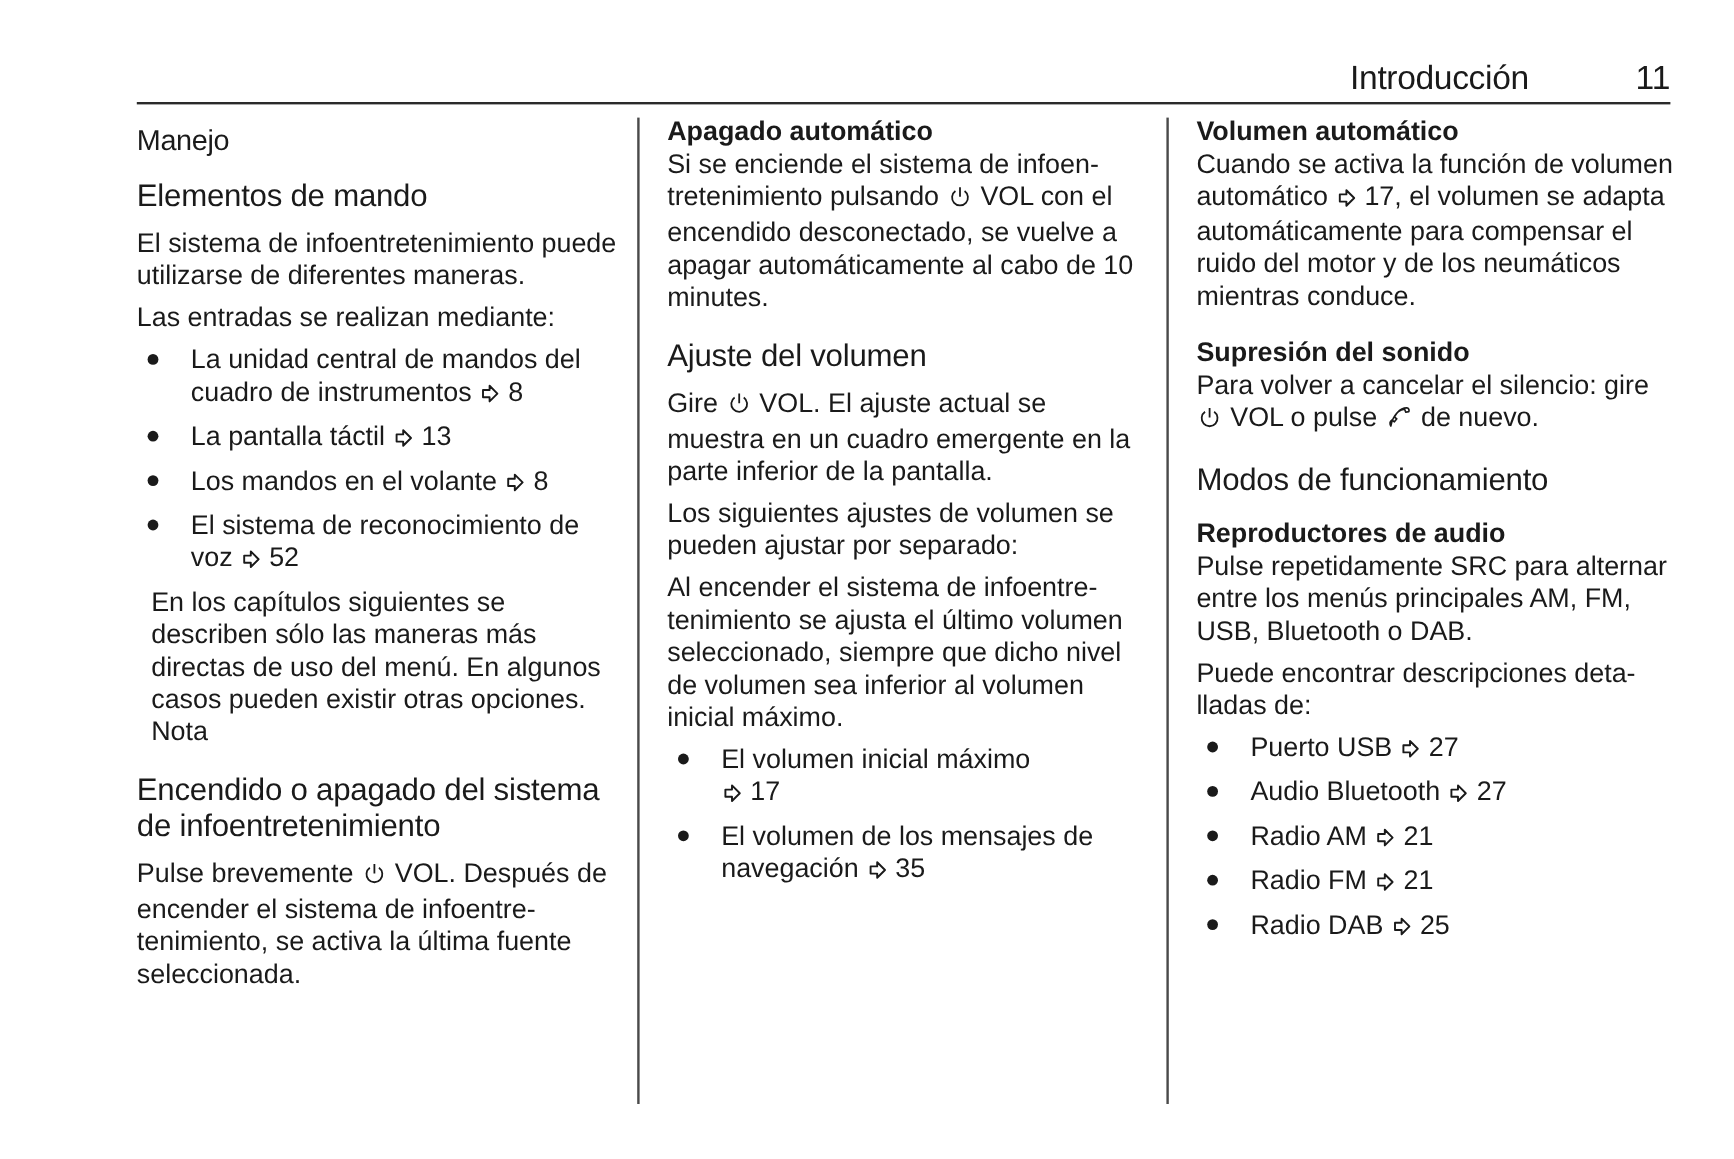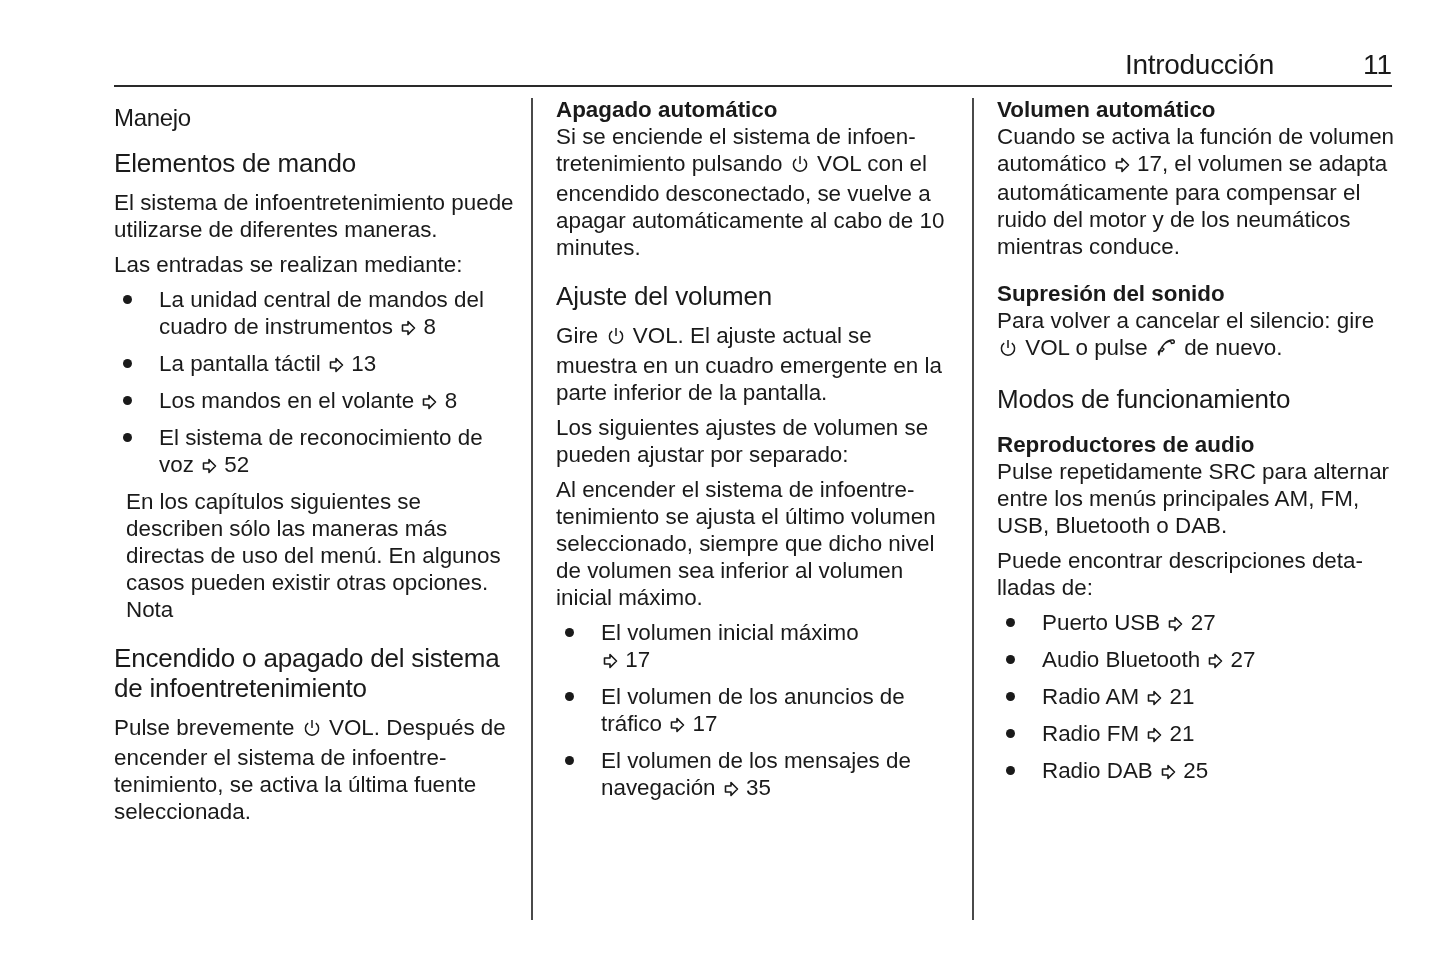--- a/index.html
+++ b/index.html
@@ -206,28 +206,20 @@
     <li>
       <span class="dot"></span>
       <span>El volumen inicial máximo</span><br>
       <span class="ref-arrow"><svg width="15" height="16" viewBox="0 0 15 16">
             <path d="M1.5 5 H7 V1.5 L13.5 8 L7 14.5 V11 H1.5 Z" fill="none" stroke="#1a1a1a" stroke-width="1.6" stroke-linejoin="round"></path>
           </svg></span>
       <span>17</span>
     </li>
     <li>
       <span class="dot"></span>
-      <span>El volumen de los anuncios de tráfico</span>
-      <span class="ref-arrow"><svg width="15" height="16" viewBox="0 0 15 16">
-            <path d="M1.5 5 H7 V1.5 L13.5 8 L7 14.5 V11 H1.5 Z" fill="none" stroke="#1a1a1a" stroke-width="1.6" stroke-linejoin="round"></path>
-          </svg></span>
-      <span>17</span>
-    </li>
-    <li>
-      <span class="dot"></span>
       <span>El volumen de los mensajes de navegación</span>
       <span class="ref-arrow"><svg width="15" height="16" viewBox="0 0 15 16">
             <path d="M1.5 5 H7 V1.5 L13.5 8 L7 14.5 V11 H1.5 Z" fill="none" stroke="#1a1a1a" stroke-width="1.6" stroke-linejoin="round"></path>
           </svg></span>
       <span>35</span>
     </li>
   </ul>
 </div>
 
 <div class="col col3">

